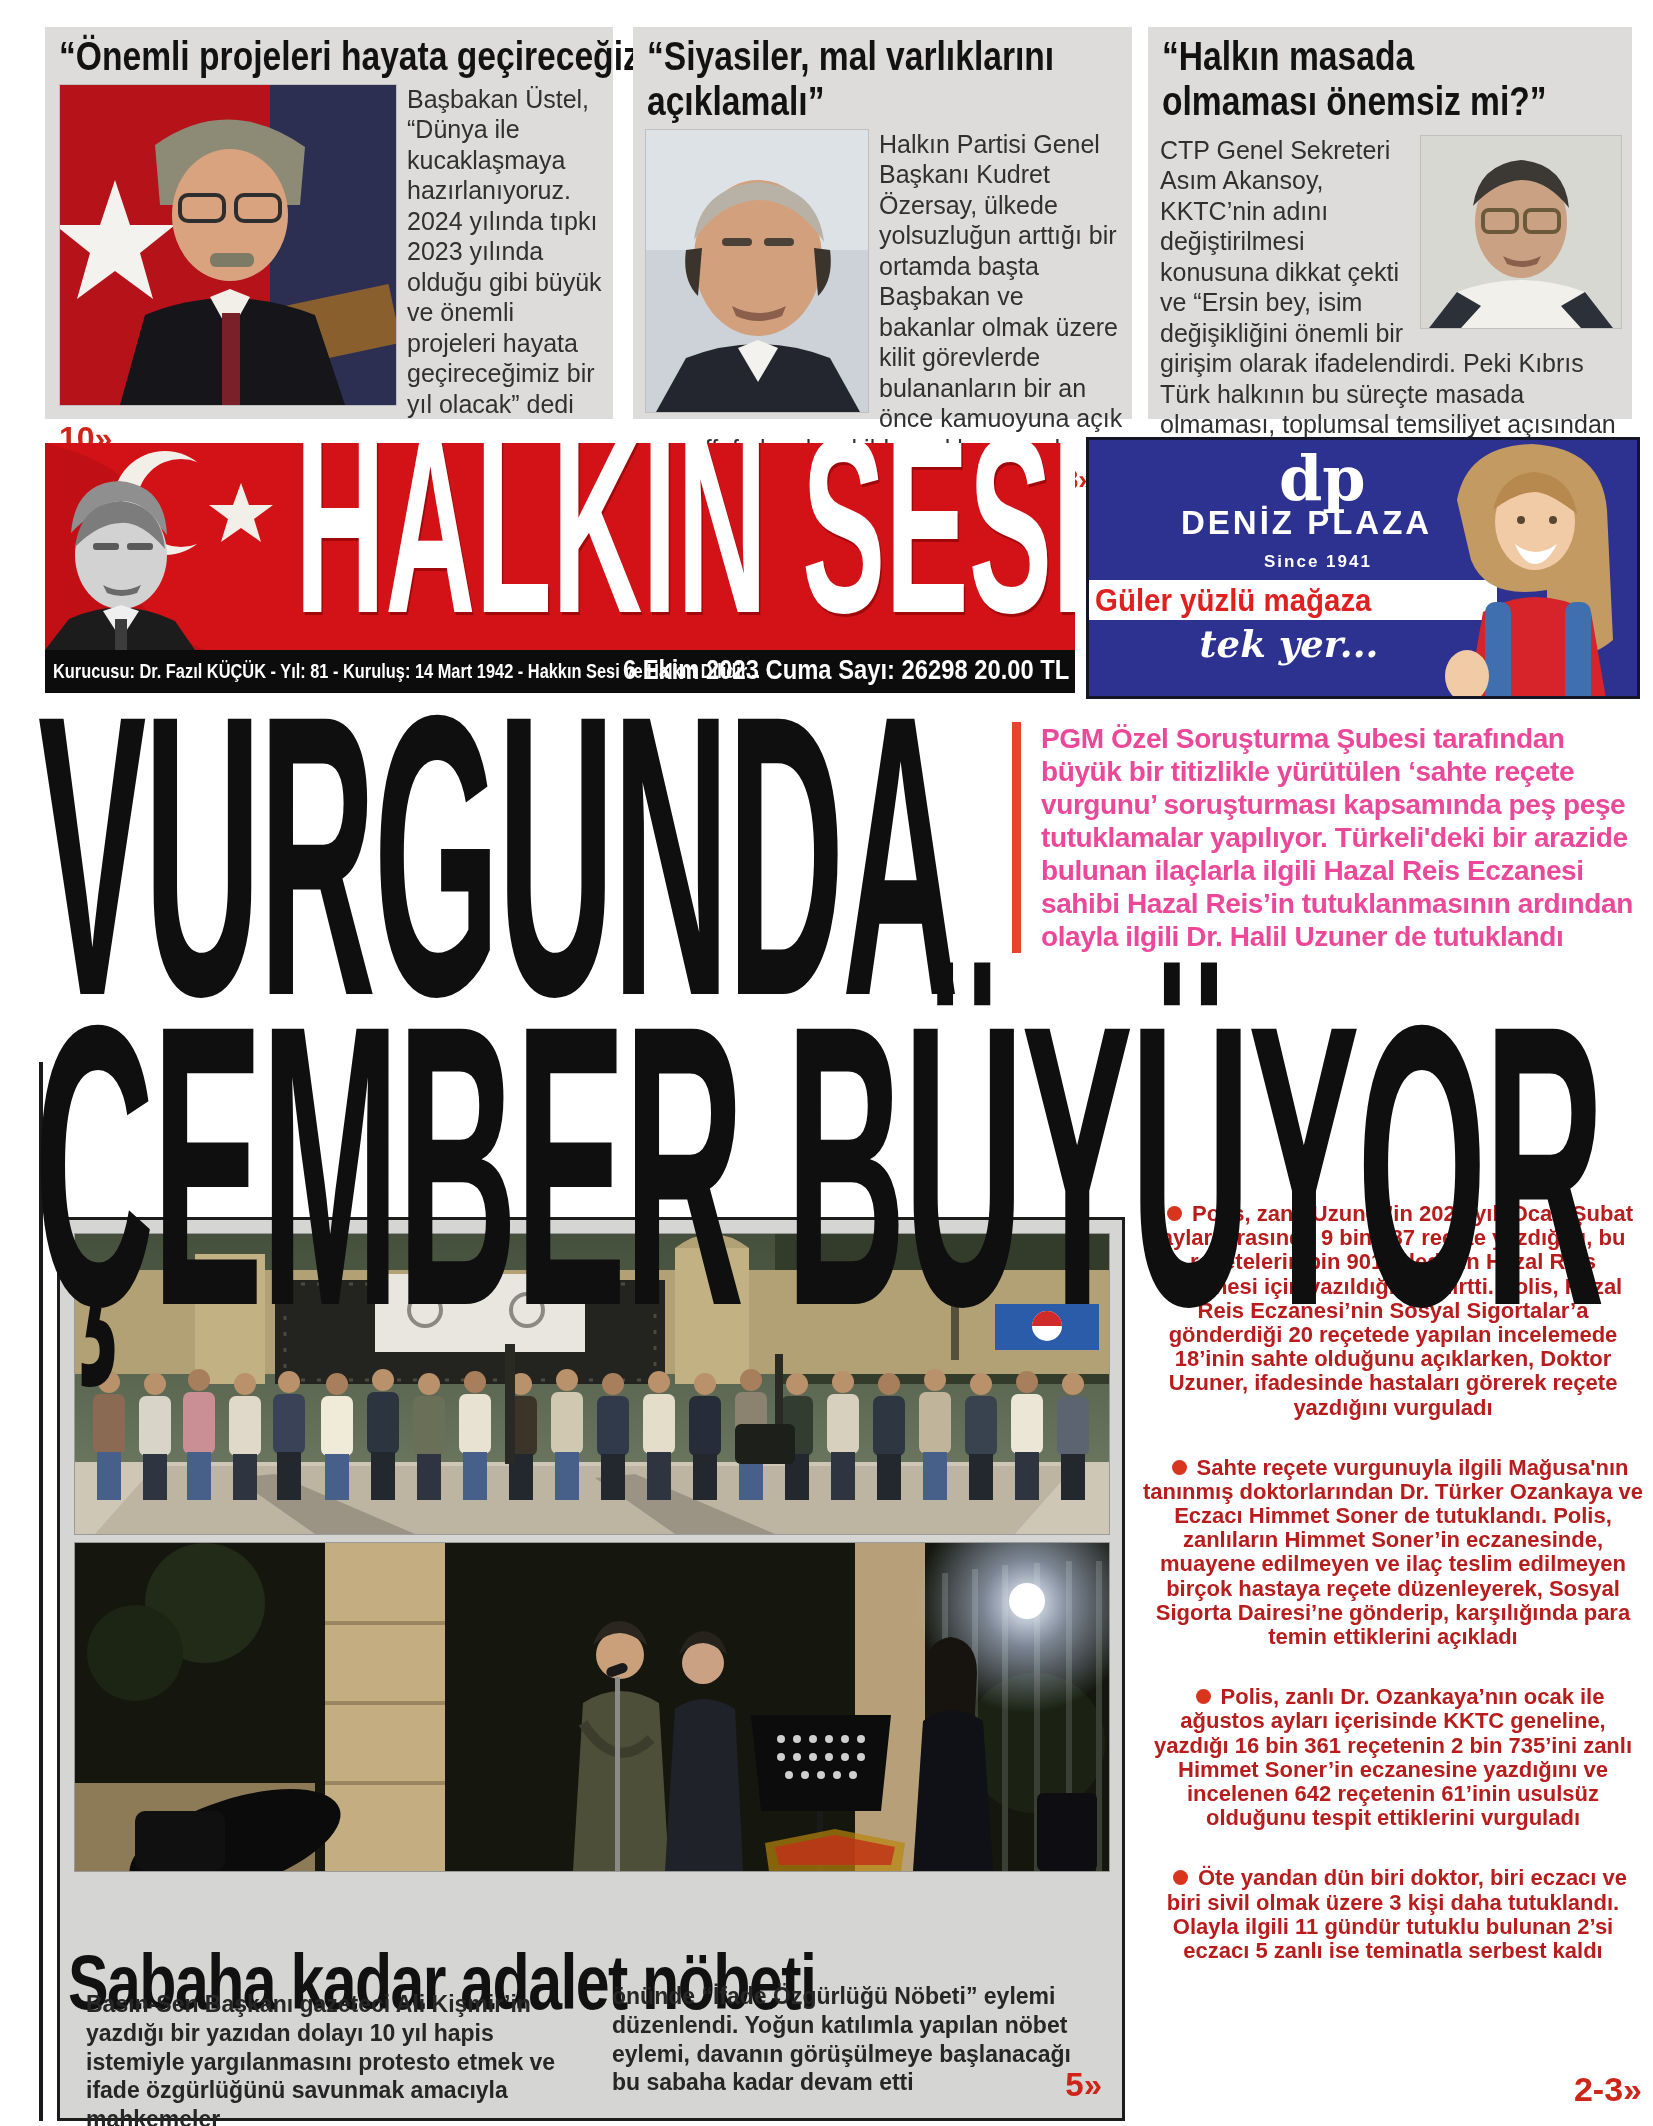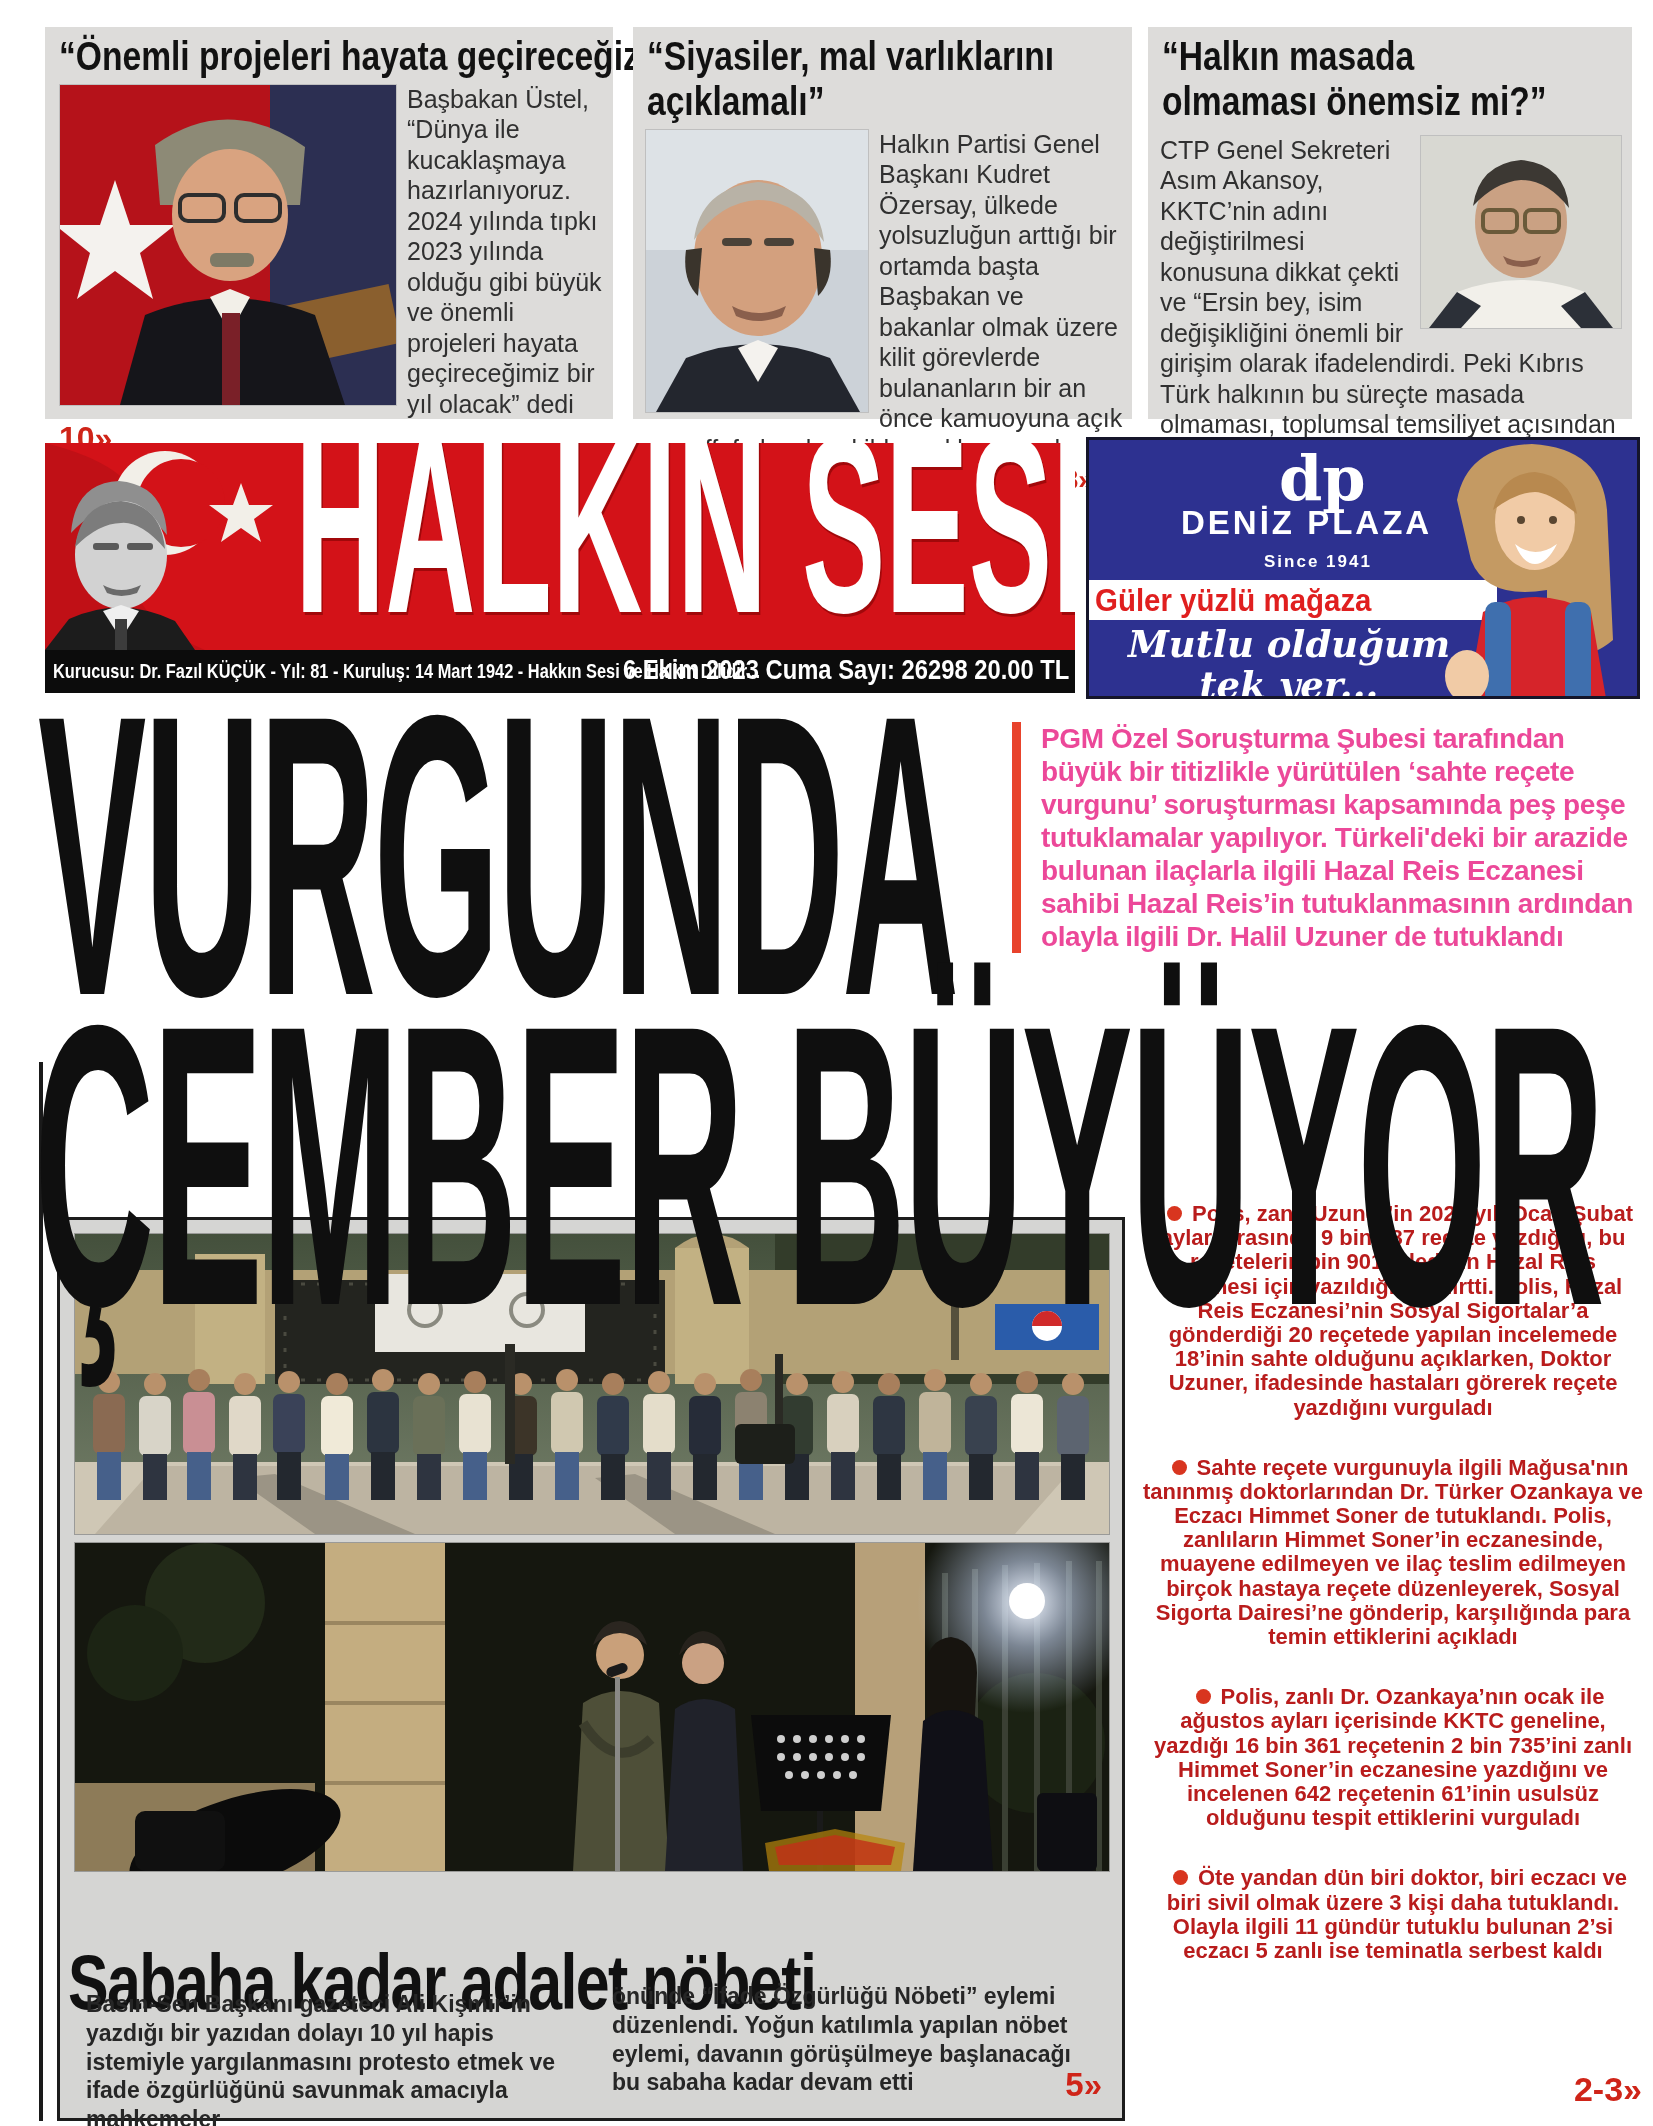--- a/index.html
+++ b/index.html
@@ -166,21 +166,20 @@
   </div>
 
   <aside class="ad">
     <div class="dp-logo">dp</div>
     <div class="ad-brand">DENİZ PLAZA</div>
     <div class="ad-since">Since 1941</div>
     <div class="ad-band">
       <div class="ad-band-text">Güler yüzlü mağaza</div>
     </div>
     <div class="ad-script">
-      <div>Mutlu olduğum</div>
       <div>tek yer...</div>
     </div>
     <svg width="210" height="264" viewBox="0 0 210 264" style="position:absolute;right:0;top:0;">
       <path d="M30 60 Q40 6 105 4 Q175 8 180 70 L186 200 Q150 230 120 200 L120 150 Q60 160 44 120 Z" fill="#c49a63"></path>
       <ellipse cx="108" cy="82" rx="40" ry="48" fill="#f1cba6"></ellipse>
       <path d="M66 70 Q74 34 108 32 Q144 36 150 74 Q122 52 108 52 Q90 52 66 70 Z" fill="#b8894f"></path>
       <circle cx="94" cy="80" r="4" fill="#5a4630"></circle>
       <circle cx="126" cy="80" r="4" fill="#5a4630"></circle>
       <path d="M88 104 Q108 120 130 104 Q120 124 108 124 Q96 124 88 104 Z" fill="#fff"></path>
       <path d="M40 264 L56 172 Q108 142 164 172 L180 264 Z" fill="#d6242a"></path>

